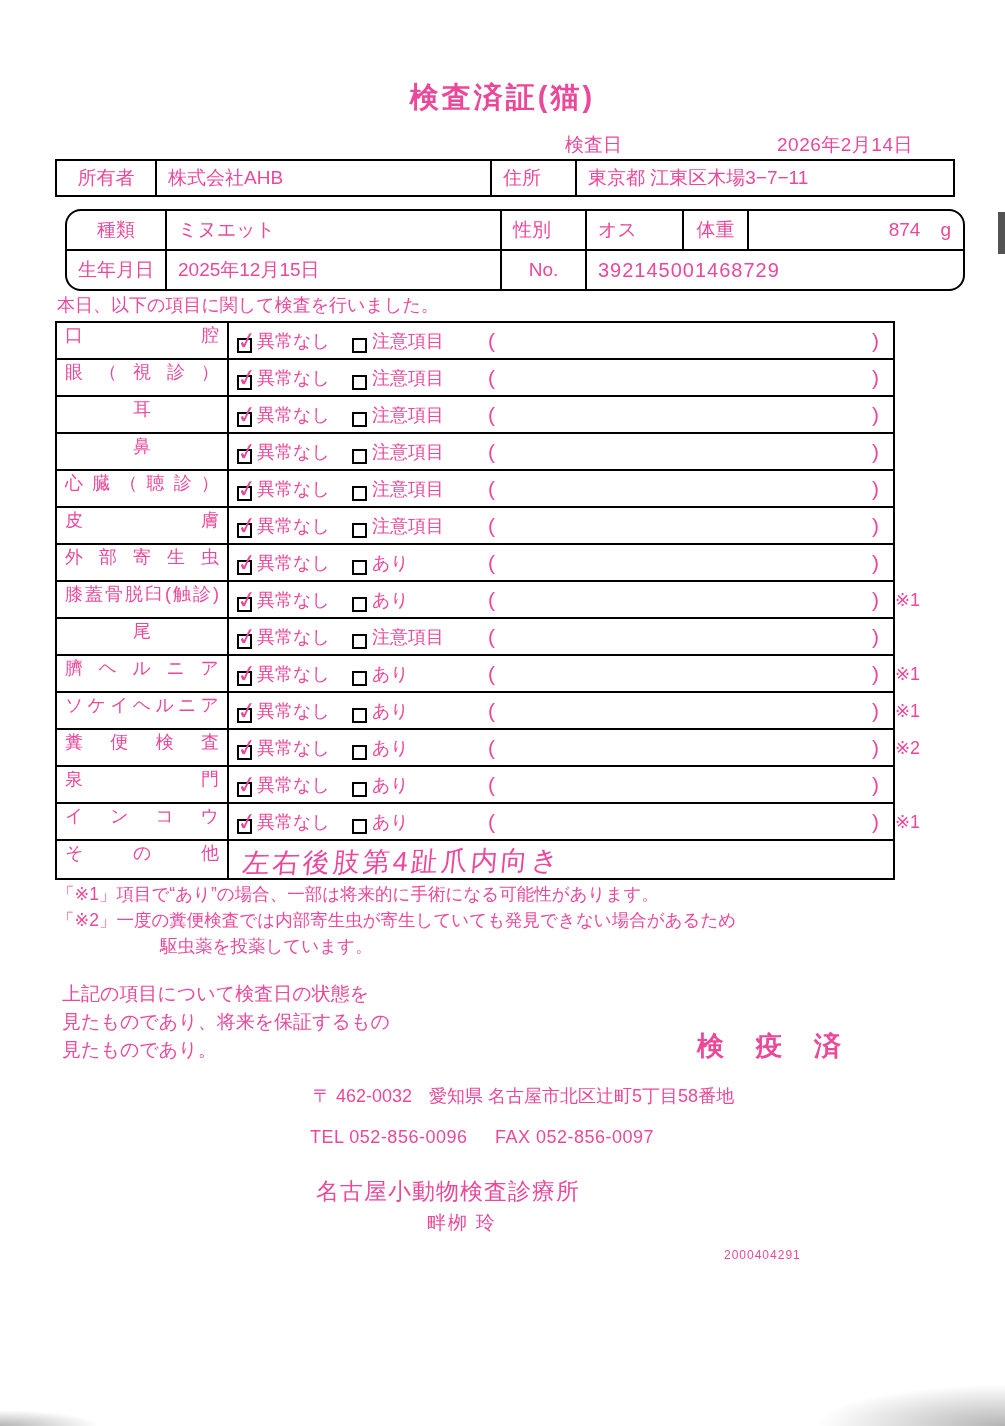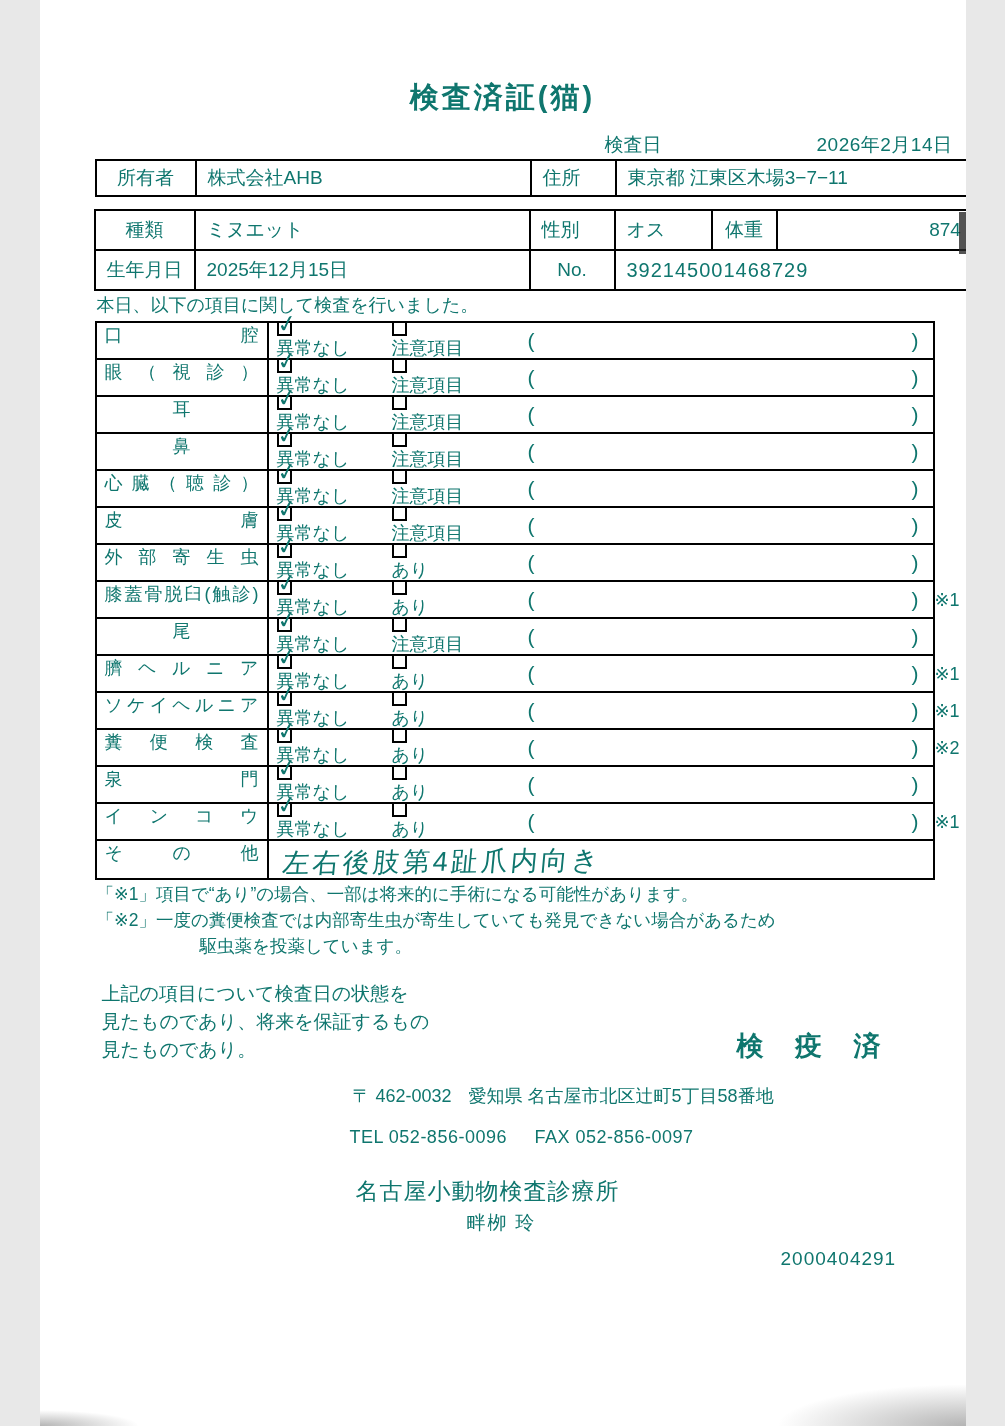--- a/index.html
+++ b/index.html
@@ -1,21 +1,21 @@
 <!DOCTYPE html>
 <html><head>
 <meta charset="utf-8">
 <style>
   html,body { margin:0; padding:0; background:#e8e8e8; }
   .page {
     position:relative;
-    width:926px; height:1426px;
+    width:1005px; height:1426px;
     margin:0 auto;
     background:#ffffff;
-    color:#0f766e;
+    color:#ec4899;
     font-family:"Liberation Sans","DejaVu Sans",sans-serif;
     overflow:hidden;
   }
   .abs { position:absolute; }
 
   .doc-title {
     top:78px; left:0; width:100%;
     text-align:center;
     font-size:29px; font-weight:600; letter-spacing:3px;
   }
@@ -28,30 +28,30 @@
     border:2px solid #000; box-sizing:border-box;
     font-size:19px;
   }
   .owner-table { top:159px; left:55px; width:900px; height:38px; display:flex;text-align:center; }
   .gcell { display:flex; align-items:center; box-sizing:border-box; height:100%; }
   .bR { border-right:2px solid #000; }
   .bB { border-bottom:2px solid #000; }
   .cent { justify-content:center; }
   .pl { padding-left:11px; }
 
-  .info-table { top:209px; left:54px; width:900px; }
+  .info-table { top:209px; left:65px; width:900px;border-radius:16px; }
   .info-row { display:flex; height:38px; }
 
   .w-label { width:100px; }
   .w-value { width:335px; }
   .w-key2  { width:85px; }
   .w-sex   { width:97px; }
   .w-wlab  { width:65px; }
   .w-rest  { flex:1; }
-  .weight-cell { justify-content:flex-end; padding-right:0; }
+  .weight-cell { justify-content:flex-end; padding-right:12px; }
   .weight-unit { margin-left:20px; }
   .no-value { font-size:20px; letter-spacing:1px; }
 
   .intro { top:293px; left:57px; font-size:18px; }
 
   
   .exam-table {
     top:321px; left:55px; width:840px;
     border:2px solid #000; box-sizing:border-box;
     font-size:18px;
@@ -66,21 +66,21 @@
   .cell-label {
     width:172px; height:100%;
     border-right:2px solid #000; box-sizing:border-box;
     display:flex; 
     padding:0 8px;
   }
   .exam-label { display:block; flex:1; }
   .al-justify { text-align:justify; text-align-last:justify; text-justify:inter-character; }
   .al-center  { text-align:center; }
 
-  .cell-opt { display:flex; align-items:flex-start; box-sizing:border-box;flex-direction:column; }
+  .cell-opt { display:flex; align-items:flex-end; box-sizing:border-box; }
   .c-opt1 { width:123px; padding-left:8px; }
   .c-opt2 { width:128px; }
 
   .cb {
     width:15px; height:15px;
     border:2px solid #000; box-sizing:border-box;
     display:inline-block; position:relative;
     margin-right:5px; flex:none;
   }
   .cb.checked::after {
@@ -118,21 +118,21 @@
   .disclaimer { top:980px; left:62px; font-size:19px; line-height:28px; }
 
   .stamp { top:1028px; left:697px; font-size:27px; font-weight:600; letter-spacing:12px; }
 
   .postal-line { top:1084px; left:313px; font-size:18px; }
   .postal-line .addr { margin-left:12px; }
   .tel-line { top:1127px; left:310px; font-size:18px; letter-spacing:0.5px; }
   .tel-line .fax { margin-left:22px; }
   .clinic { top:1176px; left:316px; font-size:23px; letter-spacing:1px; }
   .signer { top:1210px; left:427px; font-size:19px; letter-spacing:2px;font-family:Liberation Serif, serif; }
-  .serial { top:1248px; left:741px; font-size:19px; letter-spacing:1px; }
+  .serial { top:1248px; left:724px; font-size:12px; letter-spacing:1px; }
 
   
   .artifact { position:absolute; pointer-events:none; }
   .art-bl { left:0; bottom:0; width:100px; height:16px;
             background:radial-gradient(ellipse at 0% 100%, rgba(120,120,120,.55), rgba(120,120,120,0) 70%); }
   .art-br { right:0; bottom:0; width:190px; height:42px;
             background:radial-gradient(ellipse at 100% 100%, rgba(130,130,130,.6), rgba(130,130,130,0) 70%); }
   .art-edge { right:0; top:212px; width:7px; height:42px; background:rgba(40,40,40,.8); }
 </style>
 </head>

